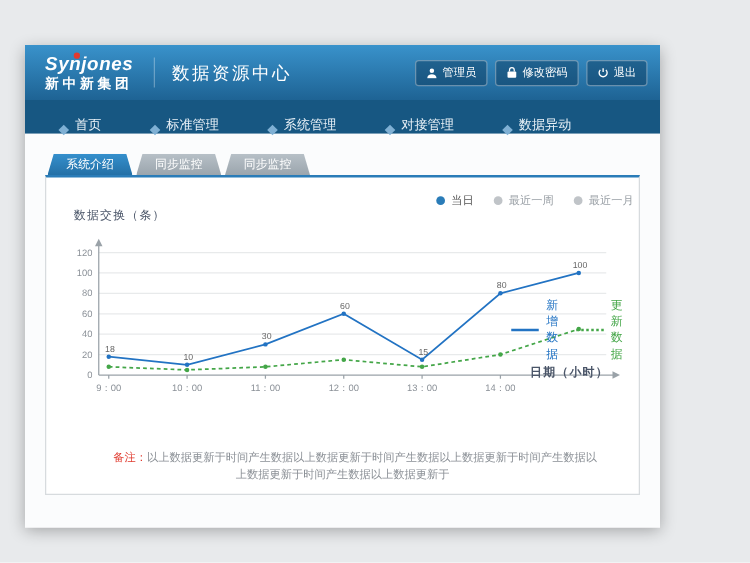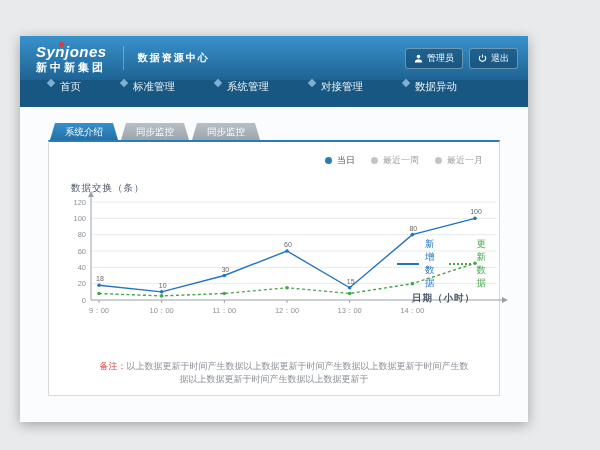--- a/index.html
+++ b/index.html
@@ -16,54 +16,54 @@
   
   .header {
     height:44px; background:linear-gradient(#3992cb,#1e6394);
     display:flex; align-items:center; padding:0 10px; position:relative;
   }
   .logo { position:relative; margin-left:6px; color:#fff; line-height:1; }
   .logo-text { font-size:15px; font-weight:bold; font-style:italic; letter-spacing:.5px; display:block; }
   .logo-star { position:absolute; left:23px; top:-2px; width:5px; height:5px; border-radius:50%; background:#e4392e; }
   .logo-sub { font-size:11px; font-weight:bold; letter-spacing:3px; margin-top:3px; display:block; }
   .app-title {
-    color:#fff; font-size:10px; letter-spacing:2px; margin-left:16px; padding-left:14px;
-    border-left:1px solid rgba(255,255,255,.3); height:24px; line-height:24px;font-weight:bold;
+    color:#fff; font-size:14px; letter-spacing:2px; margin-left:16px; padding-left:14px;
+    border-left:1px solid rgba(255,255,255,.3); height:24px; line-height:24px;
   }
   .header-actions { margin-left:auto; display:flex; gap:6px; }
   .hbtn {
     display:flex; align-items:flex-end; gap:4px; background:rgba(10,55,88,.45);
     border:1px solid rgba(255,255,255,.35); border-radius:3px;
     color:#fff; font-size:9px; padding:3px 8px; cursor:pointer; white-space:nowrap;
   }
   
   .nav { height:27px; background:#175782; display:flex; align-items:center; padding:0 8px; }
-  .nav-item { display:flex; align-items:flex-start; gap:6px; color:#eaf2f8; font-size:10.5px; padding:0 20px; height:100%; cursor:pointer; }
+  .nav-item { display:flex; align-items:flex-end; gap:6px; color:#eaf2f8; font-size:10.5px; padding:0 20px; height:100%; cursor:pointer; }
   .nav-icon { width:6px; height:6px; background:#7fb0d4; transform:rotate(45deg); flex:none; }
   
-  .content { height:315px; background:#fbfcfd; padding:16px 28px 0; }
+  .content { height:315px; background:#fbfcfd; padding:16px 16px 0; }
   .tabs { display:flex; margin-left:2px; }
   .tab {
     height:17px; line-height:17px; padding:0 15px; font-size:9.5px; color:#fff; margin-right:3px;
     clip-path:polygon(5px 0, calc(100% - 5px) 0, 100% 100%, 0 100%);
     background:linear-gradient(#b7c0c7,#9ba5ad); cursor:pointer; white-space:nowrap;
   }
   .tab.active { background:linear-gradient(#3590cd,#2470a6); }
   .panel {
     position:relative; height:256px; background:#fff;
     border:1px solid #d7dbde; border-top:2px solid #2a7cb8;
   }
   
-  .filter-legend { position:absolute; top:12px; right:16px; display:flex; gap:16px; align-items:center; }
+  .filter-legend { position:absolute; top:12px; right:4px; display:flex; gap:16px; align-items:center; }
   .filter-item { display:flex; gap:5px; align-items:center; font-size:9px; color:#9aa0a6; cursor:pointer; }
   .filter-dot { width:7px; height:7px; border-radius:50%; background:#c0c4c8; flex:none; }
   .filter-item.selected { color:#555; }
   .filter-item.selected .filter-dot { background:#2a7cb8; }
   
-  .y-axis-title { position:absolute; top:40px; left:22px; font-size:9.5px; color:#4a5568; letter-spacing:1px; }
+  .y-axis-title { position:absolute; top:24px; left:22px; font-size:9.5px; color:#4a5568; letter-spacing:1px; }
   #chart-svg { position:absolute; top:46px; left:10px; }
   #chart-svg text { font-family:"Liberation Sans","DejaVu Sans",sans-serif; }
   .series-legend { position:absolute; top:96px; right:14px; width:88px; display:flex; flex-direction:row; gap:14px; }
   .legend-entry { display:flex; align-items:center; gap:6px; font-size:9.5px; cursor:pointer; }
   .legend-line { width:22px; height:0; border-top:2px solid #2273c3; flex:none; }
   .legend-line.dashed { border-top:2px dotted #44a648; }
   .legend-entry.new { color:#2273c3; }
   .legend-entry.update { color:#44a648; }
   .x-axis-title { position:absolute; top:150px; right:24px; font-size:9.5px; color:#4a5568; font-weight:bold; letter-spacing:1px; }
   
@@ -84,20 +84,29 @@
     <div class="app-title">数据资源中心</div>
     <div class="header-actions">
       <div class="hbtn">
         <span>
           <svg width="9" height="9" viewBox="0 0 9 9">
               <circle cx="4.5" cy="2.6" r="1.8" fill="#fff"></circle>
               <path d="M0.8 8.5c0-2 1.6-3.2 3.7-3.2s3.7 1.2 3.7 3.2z" fill="#fff"></path>
             </svg>
         </span>
         <span>管理员</span>
+      </div>
+      <div class="hbtn">
+        <span>
+          <svg width="9" height="10" viewBox="0 0 9 10">
+              <rect x="1" y="4.2" width="7" height="5" rx="0.8" fill="#fff"></rect>
+              <path d="M2.6 4.2V3a1.9 1.9 0 0 1 3.8 0v1.2" fill="none" stroke="#fff" stroke-width="1"></path>
+            </svg>
+        </span>
+        <span>修改密码</span>
       </div>
       <div class="hbtn">
         <span>
           <svg width="9" height="9" viewBox="0 0 9 9">
               <path d="M4.5 0.6v3" stroke="#fff" stroke-width="1.1"></path>
               <path d="M2.3 1.9a3.2 3.2 0 1 0 4.4 0" fill="none" stroke="#fff" stroke-width="1.1"></path>
             </svg>
         </span>
         <span>退出</span>
       </div>

